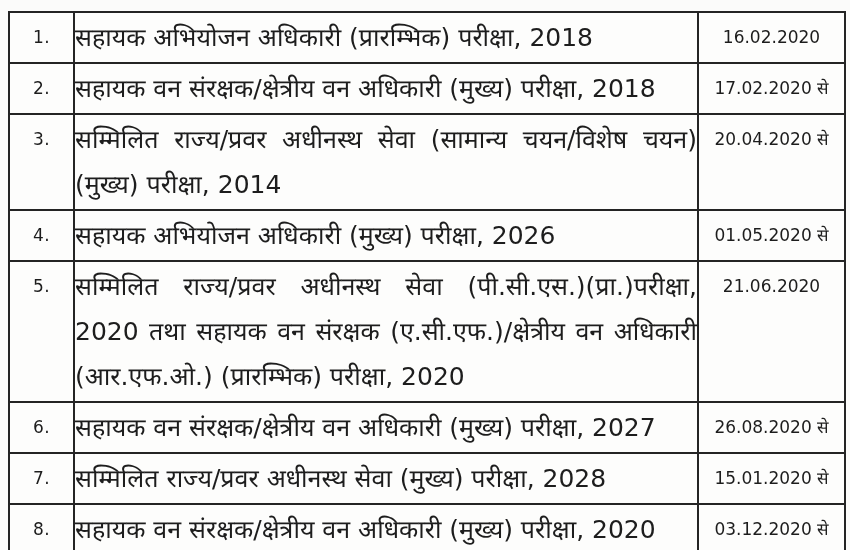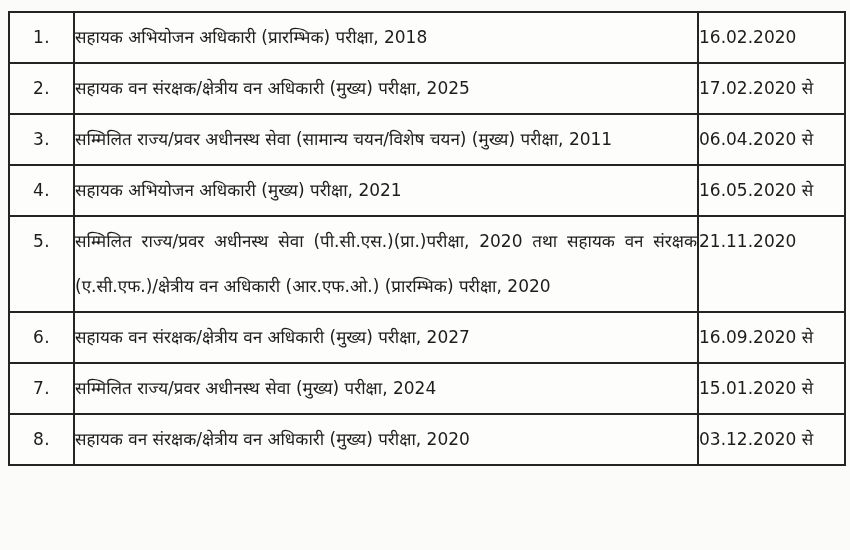--- a/index.html
+++ b/index.html
@@ -38,68 +38,68 @@
     text-align: center;
     font-size: 17px;
     letter-spacing: 0.5px;
   }
   td.name {
     width: 622px;
     text-align: justify;
     text-justify: inter-word;
     padding-left: 11px;
     padding-right: 9px;
-    font-size: 17px;
+    font-size: 25px;
   }
   td.date {
     width: 145px;
-    text-align: left;
+    text-align: center;
     font-size: 17px;
     white-space: nowrap;
   }
 </style>
 </head>
 <body>
 
 <div class="table-wrap">
   <table class="schedule">
     <tbody>
       <tr>
         <td class="sno">1.</td>
         <td class="name">सहायक अभियोजन अधिकारी (प्रारम्भिक) परीक्षा, 2018</td>
         <td class="date">16.02.2020</td>
       </tr>
       <tr>
         <td class="sno">2.</td>
-        <td class="name">सहायक वन संरक्षक/क्षेत्रीय वन अधिकारी (मुख्य) परीक्षा, 2025</td>
+        <td class="name">सहायक वन संरक्षक/क्षेत्रीय वन अधिकारी (मुख्य) परीक्षा, 2018</td>
         <td class="date">17.02.2020 से</td>
       </tr>
       <tr>
         <td class="sno">3.</td>
-        <td class="name">सम्मिलित राज्य/प्रवर अधीनस्थ सेवा (सामान्य चयन/विशेष चयन) (मुख्य) परीक्षा, 2011</td>
-        <td class="date">06.04.2020 से</td>
+        <td class="name">सम्मिलित राज्य/प्रवर अधीनस्थ सेवा (सामान्य चयन/विशेष चयन) (मुख्य) परीक्षा, 2014</td>
+        <td class="date">20.04.2020 से</td>
       </tr>
       <tr>
         <td class="sno">4.</td>
-        <td class="name">सहायक अभियोजन अधिकारी (मुख्य) परीक्षा, 2021</td>
-        <td class="date">16.05.2020 से</td>
+        <td class="name">सहायक अभियोजन अधिकारी (मुख्य) परीक्षा, 2026</td>
+        <td class="date">01.05.2020 से</td>
       </tr>
       <tr>
         <td class="sno">5.</td>
         <td class="name">सम्मिलित राज्य/प्रवर अधीनस्थ सेवा (पी.सी.एस.)(प्रा.)परीक्षा, 2020 तथा सहायक वन संरक्षक (ए.सी.एफ.)/क्षेत्रीय वन अधिकारी (आर.एफ.ओ.) (प्रारम्भिक) परीक्षा, 2020</td>
-        <td class="date">21.11.2020</td>
+        <td class="date">21.06.2020</td>
       </tr>
       <tr>
         <td class="sno">6.</td>
         <td class="name">सहायक वन संरक्षक/क्षेत्रीय वन अधिकारी (मुख्य) परीक्षा, 2027</td>
-        <td class="date">16.09.2020 से</td>
+        <td class="date">26.08.2020 से</td>
       </tr>
       <tr>
         <td class="sno">7.</td>
-        <td class="name">सम्मिलित राज्य/प्रवर अधीनस्थ सेवा (मुख्य) परीक्षा, 2024</td>
+        <td class="name">सम्मिलित राज्य/प्रवर अधीनस्थ सेवा (मुख्य) परीक्षा, 2028</td>
         <td class="date">15.01.2020 से</td>
       </tr>
       <tr>
         <td class="sno">8.</td>
         <td class="name">सहायक वन संरक्षक/क्षेत्रीय वन अधिकारी (मुख्य) परीक्षा, 2020</td>
         <td class="date">03.12.2020 से</td>
       </tr>
     </tbody>
   </table>
 </div>

